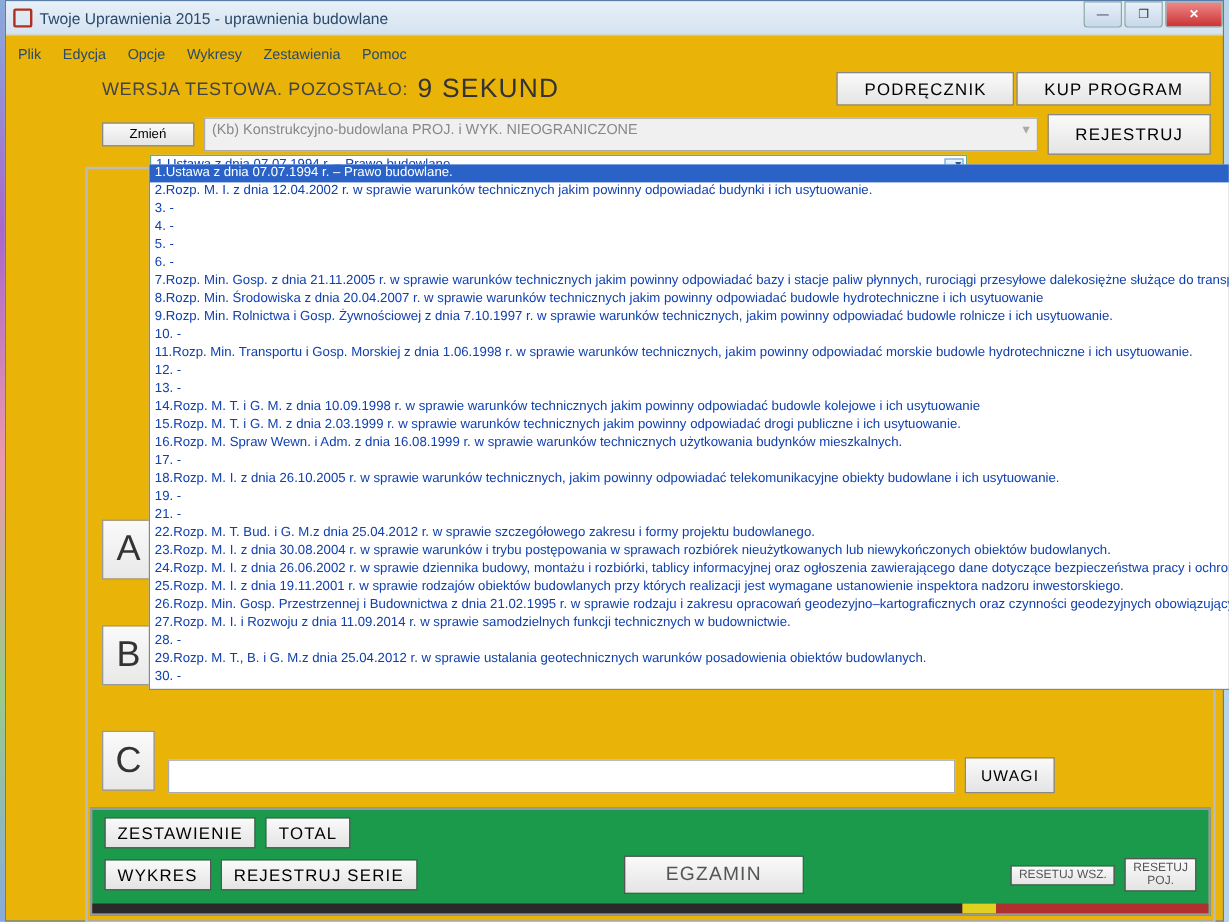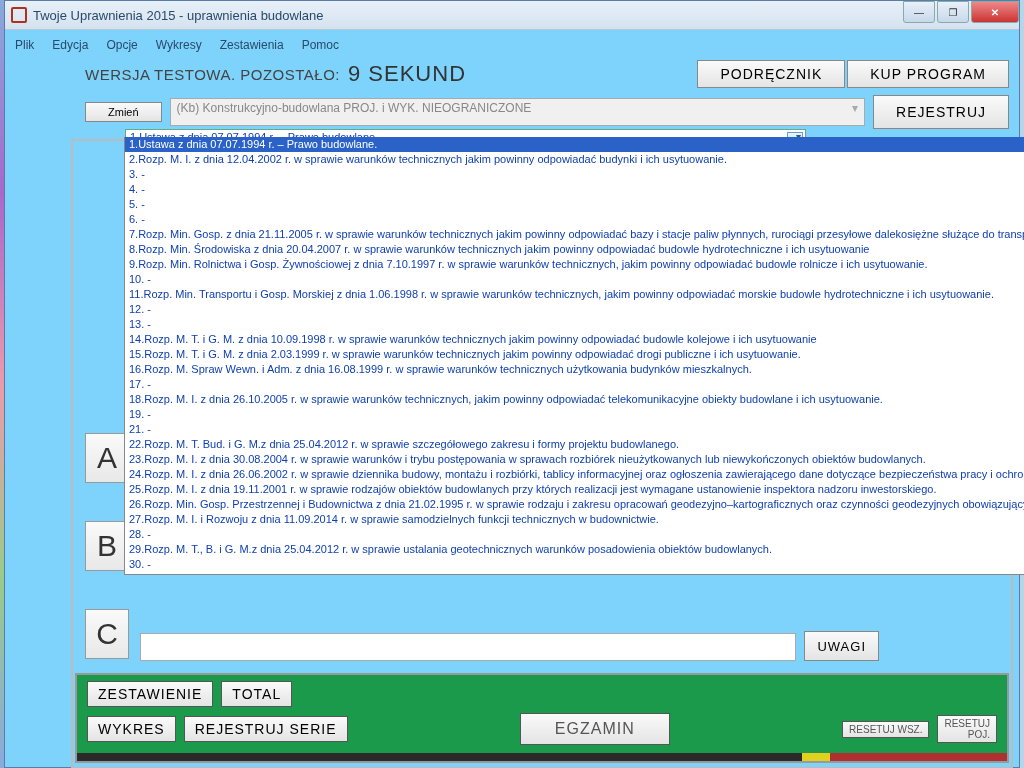--- a/index.html
+++ b/index.html
@@ -1,16 +1,16 @@
 <!DOCTYPE html>
 <html><head>
 <meta charset="utf-8">
 <style>
 html,body{margin:0;padding:0;font-family:"Segoe UI",Tahoma,sans-serif;font-size:12px;background:#b8d4e8;overflow:hidden;width:1024px;height:768px}
-.window{position:absolute;left:4px;top:0;width:1016px;height:768px;background:#7dd3fc;border:1px solid #5a7ca8;box-sizing:border-box}
+.window{position:absolute;left:4px;top:0;width:1016px;height:768px;background:#eab308;border:1px solid #5a7ca8;box-sizing:border-box}
 .titlebar{height:28px;background:linear-gradient(#e8f0f8,#d4e2f0);border-bottom:1px solid #b8c8d8;display:flex;align-items:center;padding-left:6px;position:relative}
 .titlebar-icon{width:16px;height:16px;margin-right:6px;border:2px solid #b03020;box-sizing:border-box;border-radius:2px}
 .titlebar-text{color:#2a4a6a;font-size:13px}
 .win-controls{position:absolute;right:0;top:0;display:flex}
 .win-btn{width:30px;height:20px;background:linear-gradient(#e8f0fa,#c8d8ea);border:1px solid #8aa;margin-left:2px;font-size:10px;display:flex;align-items:center;justify-content:center;color:#333;border-radius:0 0 3px 3px}
 .win-btn.close{width:46px;background:linear-gradient(#e88,#c33);color:#fff;font-weight:bold}
 .menubar{height:22px;display:flex;align-items:center;padding:4px 10px;gap:18px;font-size:12px;color:#2a4a6a}
 .menubar span{cursor:default}
 .content{position:absolute;left:10px;top:52px;right:10px;bottom:10px}
 .trial-row{display:flex;align-items:center;height:30px;margin:6px 0 10px 70px}
@@ -31,21 +31,21 @@
 .dropdown div{padding:0 4px;color:#1040b0;white-space:nowrap;overflow:hidden;cursor:default}
 .dropdown div.sel{background:#2a62c8;color:#fff}
 .answer-boxes{position:absolute;left:70px;top:380px}
 .answer-box{width:42px;height:48px;border:1px solid #999;background:linear-gradient(#fafafa,#e8e8e8);font-size:30px;font-family:Arial;display:flex;align-items:center;justify-content:center;margin-bottom:38px;color:#333}
 .uwagi-row{position:absolute;left:125px;top:578px;right:130px;display:flex;align-items:flex-end;gap:8px}
 .uwagi-input{flex:1;height:26px;border:1px solid #aaa;background:#fff}
 .uwagi-btn{height:30px;padding:0 12px;background:linear-gradient(#fafafa,#e4e4e4);border:1px solid #888;font-size:13px;letter-spacing:1px;cursor:pointer}
 .bottom-panel{position:absolute;left:60px;right:0;top:620px;height:86px;background:#1a9a4a;border:2px solid #999}
 .bottom-panel .row{display:flex;align-items:center;padding:6px 10px;gap:8px}
 .panel-btn{background:linear-gradient(#fafafa,#e4e4e4);border:1px solid #555;padding:4px 10px;font-size:14px;letter-spacing:1px;cursor:pointer}
-.panel-btn.small{font-size:10px;padding:2px 6px;letter-spacing:0;line-height:11px;text-align:right;color:#555}
+.panel-btn.small{font-size:10px;padding:2px 6px;letter-spacing:0;line-height:11px;text-align:center;color:#555}
 .panel-btn.big{padding:6px 34px;font-size:16px;color:#555}
 .spacer{flex:1}
 .progress{position:absolute;left:0;right:0;bottom:0;height:8px;background:#b03030}
 .progress .p1{position:absolute;left:0;top:0;bottom:0;width:78%;background:#2a2a2a}
 .progress .p2{position:absolute;left:78%;top:0;bottom:0;width:3%;background:#e0d020}
 .outer-border{position:absolute;left:56px;top:86px;right:-4px;height:626px;border:2px solid #bbb;pointer-events:none}
 .left-stripe{position:absolute;left:0;top:0;width:4px;height:768px;background:linear-gradient(#8ad,#a6c,#e9a,#9c8,#8ad);z-index:100}
 </style>
 </head>
 <body>

